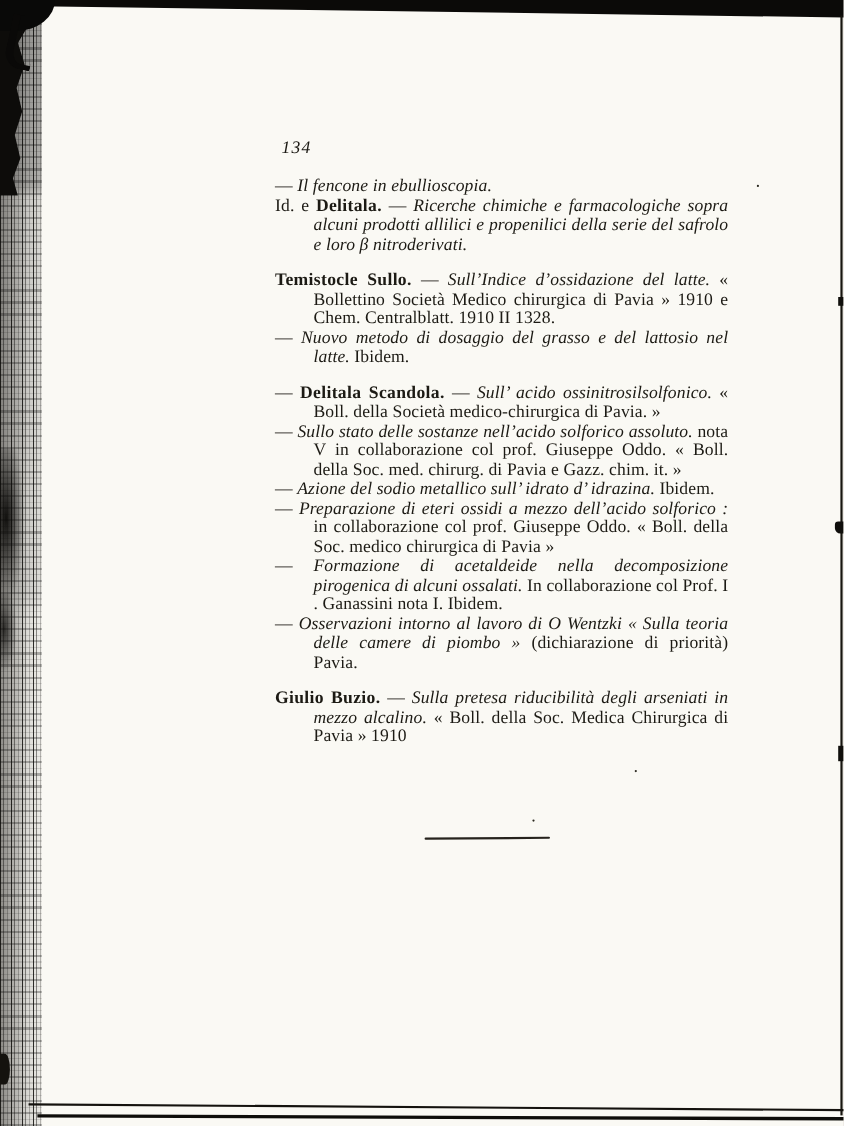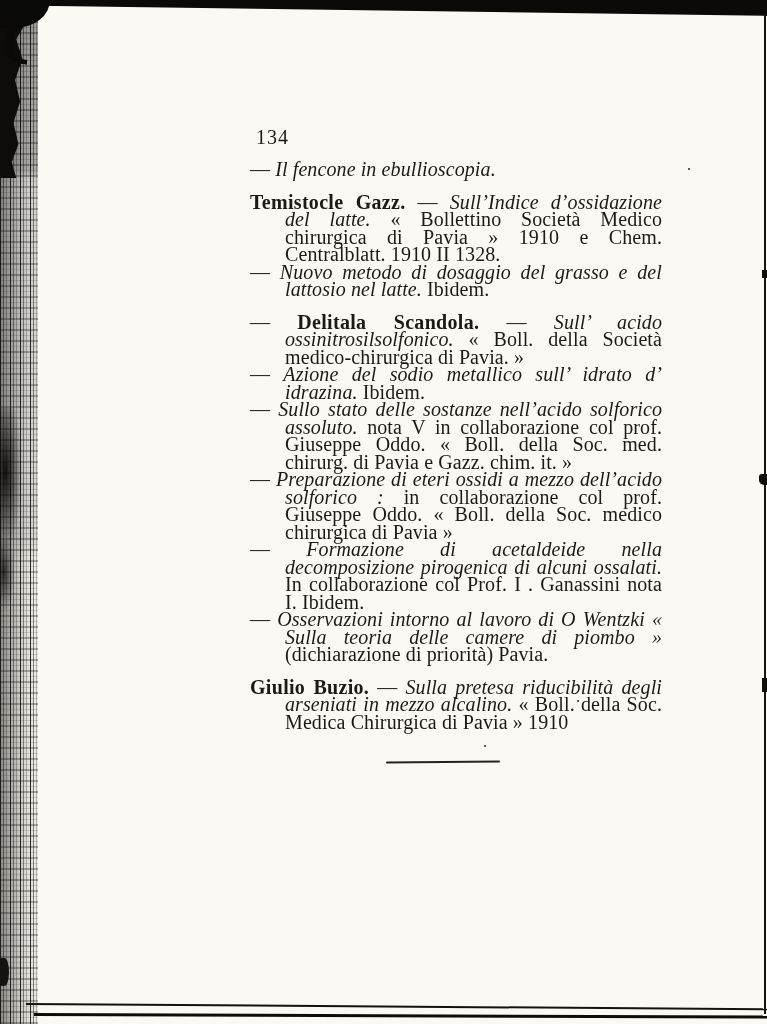--- a/index.html
+++ b/index.html
@@ -37,24 +37,24 @@
     transform:rotate(0.4deg);transform-origin:0 0;}
   .scan-bottom-2{position:absolute;left:34px;top:1013px;width:735px;height:3px;background:#0e0d0a;
     transform:rotate(0.2deg);transform-origin:0 0;}
   .scan-bottom-blob{position:absolute;left:0;top:958px;width:9px;height:28px;background:#14120e;
     border-radius:0 60% 60% 0;}
   .speck{position:absolute;background:#2a281f;border-radius:50%;}
   .s1{left:688px;top:168px;width:2px;height:2px;}
   .s2{left:577px;top:700px;width:2px;height:2px;}
   .s3{left:484px;top:745px;width:2px;height:2px;}
   
-  .page-number{position:absolute;top:126px;left:256px;font-size:20px;letter-spacing:1px;}
+  .page-number{position:absolute;top:126px;left:256px;font-size:16px;letter-spacing:1px;font-style:italic;}
   .bibliography{position:absolute;top:161px;left:250px;width:412px;}
   .entry{margin:0;padding-left:35px;text-indent:-35px;text-align:justify;
-    font-size:20px;line-height:17.5px;letter-spacing:0.1px;}
+    font-size:16px;line-height:17.5px;letter-spacing:0.1px;}
   .entry.gap{margin-top:15px;}
   .entry .bold{font-weight:bold;letter-spacing:0.3px;}
   .entry .italic{font-style:italic;}
   .separator{position:absolute;top:761px;left:386px;width:114px;height:2px;background:#26231d;
     transform:rotate(-0.4deg);border-radius:1px;}
 </style>
 </head>
 <body>
 
 <div class="page">
@@ -73,24 +73,25 @@
   <div class="scan-bottom-1"></div>
   <div class="scan-bottom-2"></div>
   <div class="scan-bottom-blob"></div>
   <div class="speck s1"></div>
   <div class="speck s2"></div>
   <div class="speck s3"></div>
 
   <div class="page-number">134</div>
   <div class="bibliography">
       <p class="entry"><span class="roman">— </span><span class="italic">Il fencone in ebullioscopia.</span></p>
-      <p class="entry gap"><span class="bold">Temistocle Gazz.</span><span class="roman"> — </span><span class="italic">Sull’Indice d’ossidazione del latte.</span><span class="roman"> « Bollettino Società Medico chirurgica di Pavia » 1910 e Chem. Centralblatt. 1910 II 1328.</span></p>
+      <p class="entry"><span class="roman">Id. e </span><span class="bold">Delitala.</span><span class="roman"> — </span><span class="italic">Ricerche chimiche e farmacologiche sopra alcuni prodotti allilici e propenilici della serie del safrolo e loro β nitroderivati.</span></p>
+      <p class="entry gap"><span class="bold">Temistocle Sullo.</span><span class="roman"> — </span><span class="italic">Sull’Indice d’ossidazione del latte.</span><span class="roman"> « Bollettino Società Medico chirurgica di Pavia » 1910 e Chem. Centralblatt. 1910 II 1328.</span></p>
       <p class="entry"><span class="roman">— </span><span class="italic">Nuovo metodo di dosaggio del grasso e del lattosio nel latte.</span><span class="roman"> Ibidem.</span></p>
       <p class="entry gap"><span class="roman">— </span><span class="bold">Delitala Scandola.</span><span class="roman"> — </span><span class="italic">Sull’ acido ossinitrosilsolfonico.</span><span class="roman"> « Boll. della Società medico-chirurgica di Pavia. »</span></p>
+      <p class="entry"><span class="roman">— </span><span class="italic">Sullo stato delle sostanze nell’acido solforico assoluto.</span><span class="roman"> nota V in collaborazione col prof. Giuseppe Oddo. « Boll. della Soc. med. chirurg. di Pavia e Gazz. chim. it. »</span></p>
       <p class="entry"><span class="roman">— </span><span class="italic">Azione del sodio metallico sull’ idrato d’ idrazina.</span><span class="roman"> Ibidem.</span></p>
-      <p class="entry"><span class="roman">— </span><span class="italic">Sullo stato delle sostanze nell’acido solforico assoluto.</span><span class="roman"> nota V in collaborazione col prof. Giuseppe Oddo. « Boll. della Soc. med. chirurg. di Pavia e Gazz. chim. it. »</span></p>
       <p class="entry"><span class="roman">— </span><span class="italic">Preparazione di eteri ossidi a mezzo dell’acido solforico :</span><span class="roman"> in collaborazione col prof. Giuseppe Oddo. « Boll. della Soc. medico chirurgica di Pavia »</span></p>
       <p class="entry"><span class="roman">— </span><span class="italic">Formazione di acetaldeide nella decomposizione pirogenica di alcuni ossalati.</span><span class="roman"> In collaborazione col Prof. I . Ganassini nota I. Ibidem.</span></p>
       <p class="entry"><span class="roman">— </span><span class="italic">Osservazioni intorno al lavoro di O Wentzki « Sulla teoria delle camere di piombo »</span><span class="roman"> (dichiarazione di priorità) Pavia.</span></p>
       <p class="entry gap"><span class="bold">Giulio Buzio.</span><span class="roman"> — </span><span class="italic">Sulla pretesa riducibilità degli arseniati in mezzo alcalino.</span><span class="roman"> « Boll. della Soc. Medica Chirurgica di Pavia » 1910</span></p>
     </div>
   <div class="separator"></div>
 </div>
 
 </body></html>

